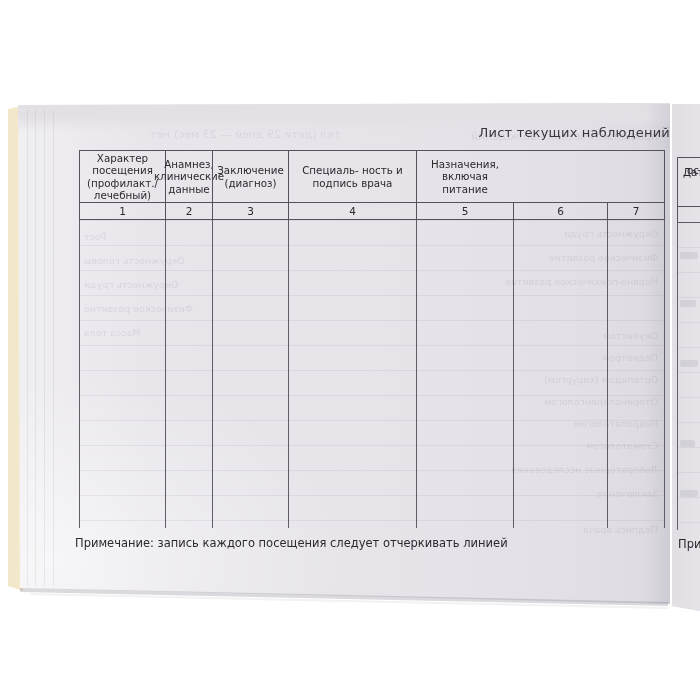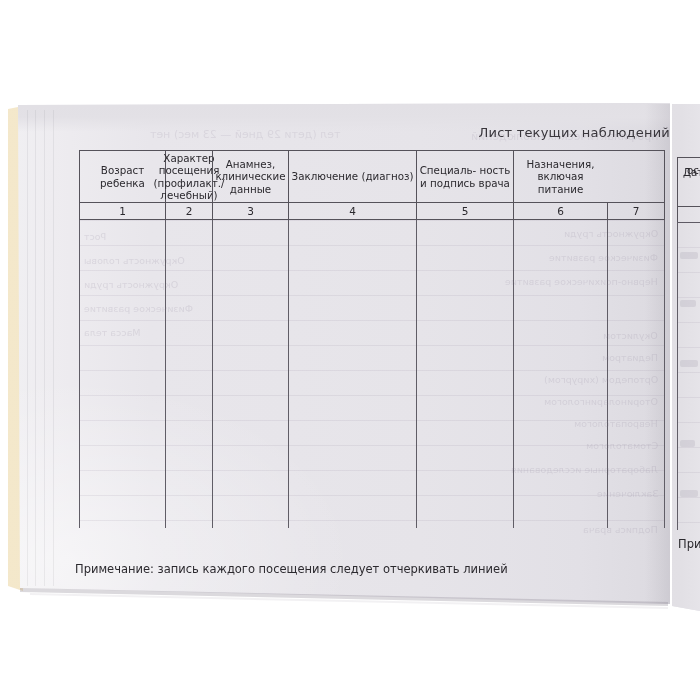--- a/index.html
+++ b/index.html
@@ -51,21 +51,21 @@
     font-size:10.3px;line-height:12.2px;padding:0 1px;color:#2b292e;
   }
   .tnum{top:202px;height:18px;border:1px solid #55525a;border-top:none;}
   .tnum .c{display:flex;align-items:center;justify-content:center;font-size:10.5px;color:#2b292e;}
   .tbody{
     top:220px;height:308px;border-left:1px solid #605d66;border-right:1px solid #605d66;
     background:repeating-linear-gradient(180deg,rgba(151,140,162,0.15) 0 1px,rgba(151,140,162,0) 1px 25px);
   }
   .c + .c{border-left:1px solid #55525a;}
   .tbody .c + .c{border-left:1px solid #605d66;}
-  .note{position:absolute;left:75px;top:562px;font-size:11.5px;color:#2b292e;}
+  .note{position:absolute;left:75px;top:536px;font-size:11.5px;color:#2b292e;}
   
   .bleed{
     position:absolute;transform:scaleX(-1);white-space:nowrap;
     color:#857a92;opacity:0.17;filter:blur(0.4px);font-size:9.5px;
   }
   .bleed.big{font-size:11px;opacity:0.14;}
   
   .right-page{
     position:absolute;left:0;top:0;width:700px;height:700px;
     clip-path:polygon(672px 104px,700px 104px,700px 611px,672px 606px);
@@ -104,21 +104,20 @@
     <div class="edge-line" style="left:53px"></div>
     <div class="gutter-shade"></div>
 
     <span class="bleed big" style="left:150px;top:128px">тел (дети 29 дней — 23 мес) нет</span>
     <span class="bleed big" style="right:42px;top:130px">профилактических наблюдений</span>
 
     <div class="page-title">Лист текущих наблюдений</div>
 
     <div>
       <div class="tblpart thead">
-        <div class="c">Возраст ребенка</div>
         <div class="c">Характер посещения (профилакт./ лечебный)</div>
         <div class="c">Анамнез, клинические данные</div>
         <div class="c">Заключение (диагноз)</div>
         <div class="c">Специаль- ность и подпись врача</div>
         <div class="c">Назначения, включая питание</div>
       </div>
       <div class="tblpart tnum">
         <div class="c">1</div>
         <div class="c">2</div>
         <div class="c">3</div>

